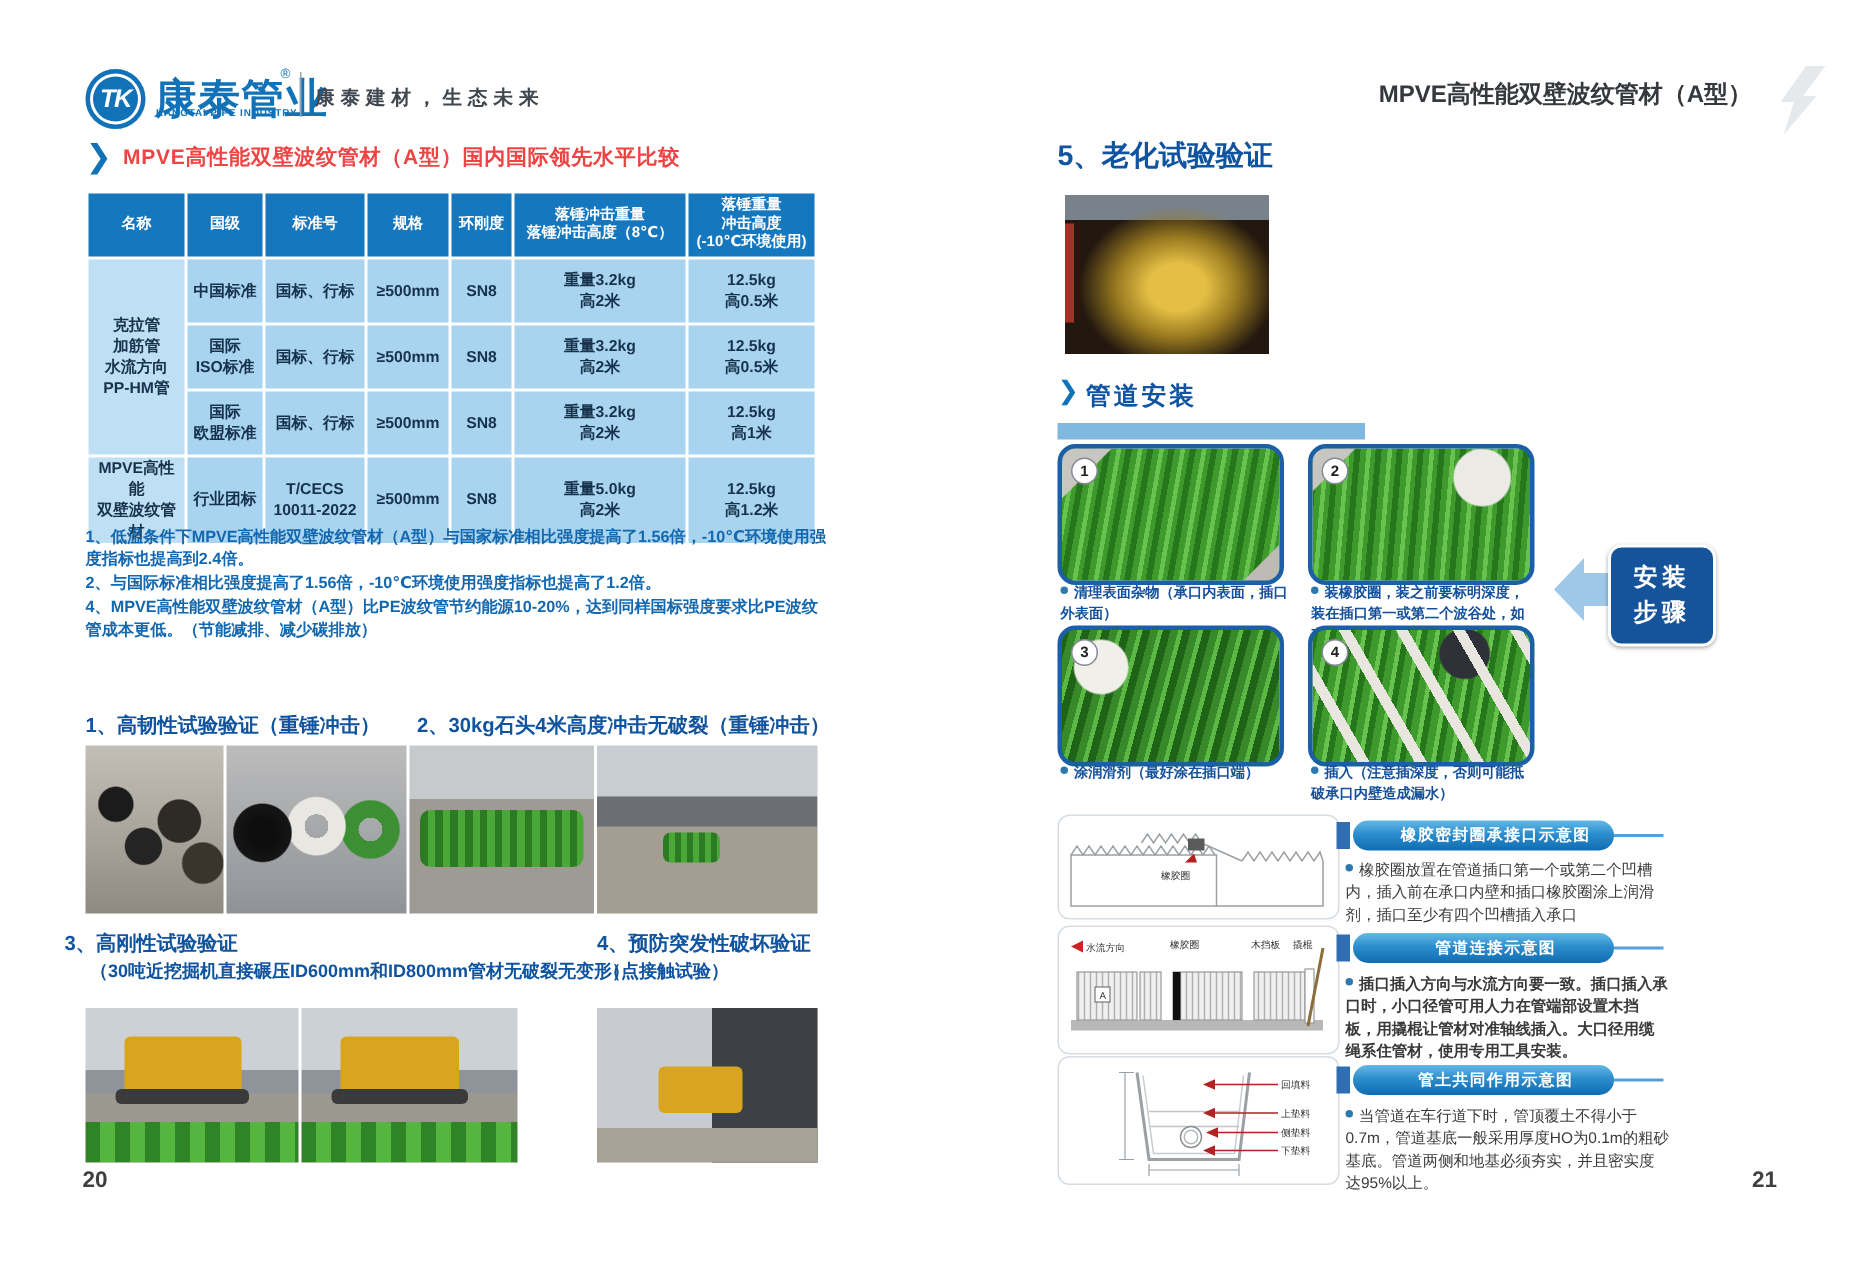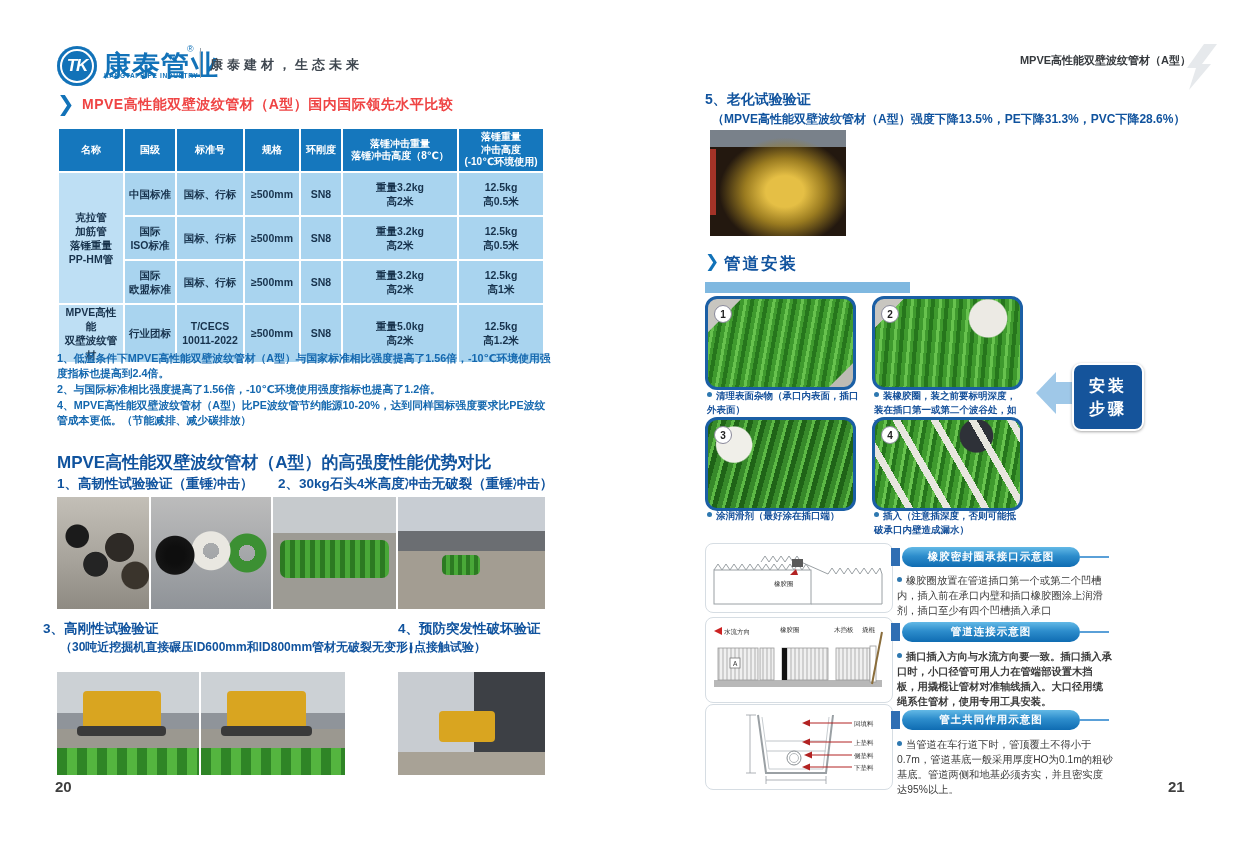--- a/index.html
+++ b/index.html
@@ -66,22 +66,22 @@
   .ph-excav2 .machine{position:absolute;left:28%;top:38%;width:38%;height:30%;background:#d9a520;border-radius:4px;}
   .ph-excav2 .ground{position:absolute;left:0;right:0;bottom:0;height:22%;background:#a8a296;}
   .ph-aging{background:
     radial-gradient(ellipse at 55% 58%, #e5bf45 0 18%, #9a7b20 38%, rgba(40,28,12,0) 62%),
     linear-gradient(180deg,#79818a 0 16%, #23180f 16% 100%);}
   .ph-aging .redstrip{position:absolute;left:0;top:18%;width:6px;height:62%;background:#a33327;}
 
   .page-num{font-size:15px;color:#3f3f3f;font-weight:600;}
 
   
-  .rp-header{top:53px;right:49px;font-size:11px;font-weight:600;color:#35393d;}
-  .sec5-title{left:705px;top:91px;font-size:14px;font-weight:800;color:#10539e;}
+  .rp-header{top:53px;right:72px;font-size:16px;font-weight:600;color:#35393d;}
+  .sec5-title{left:705px;top:91px;font-size:19px;font-weight:800;color:#10539e;}
   .sec5-sub{left:712px;top:111px;font-size:12px;font-weight:700;color:#10539e;}
   .install-chev{left:705px;top:251px;font-size:17px;}
   .install-title{left:724px;top:253px;font-size:16.5px;font-weight:900;color:#10539e;letter-spacing:2px;}
   .blue-bar{left:705px;top:282px;width:205px;height:11px;background:#7fb8e0;}
 
   .step-photo{position:absolute;width:145px;height:88px;border:3px solid #1b5fa5;border-radius:12px;overflow:hidden;
     background:
       linear-gradient(135deg,#c8c6c0 0 14%, rgba(0,0,0,0) 14.5%),
       linear-gradient(315deg,#bdbbb4 0 10%, rgba(0,0,0,0) 10.5%),
       repeating-linear-gradient(100deg,#26761c 0 4px,#3f9a2e 4px 8px,#67c24e 8px 11px,#3f9a2e 11px 14px);}
@@ -103,23 +103,23 @@
 
   .badge-arrow-head{left:1036px;top:372px;width:0;height:0;border-top:21px solid transparent;border-bottom:21px solid transparent;border-right:20px solid #9fc8e8;}
   .badge-arrow-body{left:1054px;top:382px;width:26px;height:22px;background:#9fc8e8;}
   .badge-box{left:1072px;top:363px;width:68px;height:64px;background:#15549b;border:2px solid #fff;border-radius:9px;
     box-shadow:0 1px 3px rgba(0,0,0,0.35);color:#fff;font-size:16px;font-weight:900;letter-spacing:3px;
     display:flex;align-items:center;justify-content:center;text-align:center;line-height:1.45;}
 
   .dbox{position:absolute;left:705px;width:186px;background:#fff;border:1px solid #d6dde3;border-radius:8px;}
   .pill-row{position:absolute;left:891px;width:218px;height:20px;display:flex;align-items:center;}
   .pill-cap{width:9px;height:18px;background:#2f6eb3;margin-right:2px;}
-  .pill{width:178px;height:20px;border-radius:10px;color:#fff;font-size:10.5px;font-weight:800;
+  .pill{width:158px;height:20px;border-radius:10px;color:#fff;font-size:10.5px;font-weight:800;
     display:flex;align-items:center;justify-content:center;letter-spacing:1px;
-    background:linear-gradient(180deg,#63b9e6 0%,#2d8dcc 45%,#0f6cb2 100%);}
+    background:linear-gradient(180deg,#63b9e6 0%,#2d8dcc 45%,#0f6cb2 100%);padding-left:16px;}
   .pill-line{flex:1;height:2px;background:#5aa0d8;}
   .dpara{position:absolute;left:897px;width:216px;font-size:10.3px;font-weight:500;color:#3a3a3a;line-height:1.45;}
 
   .smark{top:42px;right:22px;}
   svg text{font-family:"Liberation Sans","DejaVu Sans",sans-serif;}
 </style>
 </head>
 <body>
 
 <div id="stage">
@@ -153,21 +153,21 @@
       <th>环刚度</th>
       <th class="pre">落锤冲击重量
 落锤冲击高度（8℃）</th>
       <th class="pre">落锤重量
 冲击高度
 (-10℃环境使用)</th>
     </tr>
     <tr>
       <td class="namecell pre" rowspan="3">克拉管
 加筋管
-落锤重量
+水流方向
 PP-HM管</td>
       <td>中国标准</td>
       <td>国标、行标</td>
       <td>≥500mm</td>
       <td>SN8</td>
       <td class="pre">重量3.2kg
 高2米</td>
       <td class="pre">12.5kg
 高0.5米</td>
     </tr>
@@ -208,21 +208,20 @@
     </tr>
   </tbody>
     </table>
 
   <div class="abs notes">
     <p>1、低温条件下MPVE高性能双壁波纹管材（A型）与国家标准相比强度提高了1.56倍，-10℃环境使用强度指标也提高到2.4倍。</p>
     <p>2、与国际标准相比强度提高了1.56倍，-10℃环境使用强度指标也提高了1.2倍。</p>
     <p>4、MPVE高性能双壁波纹管材（A型）比PE波纹管节约能源10-20%，达到同样国标强度要求比PE波纹管成本更低。（节能减排、减少碳排放）</p>
   </div>
 
-  <div class="abs sec2-title">MPVE高性能双壁波纹管材（A型）的高强度性能优势对比</div>
   <div class="abs item" style="left:57px;top:475px;">1、高韧性试验验证（重锤冲击）</div>
   <div class="abs item" style="left:278px;top:475px;">2、30kg石头4米高度冲击无破裂（重锤冲击）</div>
 
   <div class="ph ph-fittings" style="left:57px;top:497px;width:92px;height:112px;"></div>
   <div class="ph ph-rings" style="left:151px;top:497px;width:120px;height:112px;"></div>
   <div class="ph ph-impact" style="left:273px;top:497px;width:123px;height:112px;">
       <div class="pipe"></div>
     </div>
   <div class="ph ph-yard" style="left:398px;top:497px;width:147px;height:112px;">
       <div class="buildings"></div>
@@ -250,21 +249,20 @@
     </div>
 
   <div class="abs page-num" style="left:55px;top:778px;">20</div>
 
   <div class="abs rp-header">MPVE高性能双壁波纹管材（A型）</div>
   <svg class="abs smark" width="34" height="50" viewBox="0 0 34 50">
     <polygon points="20,2 33,2 18,22 27,22 5,48 12,26 3,26" fill="#e6e9ec"></polygon>
   </svg>
 
   <div class="abs sec5-title">5、老化试验验证</div>
-  <div class="abs sec5-sub">（MPVE高性能双壁波纹管材（A型）强度下降13.5%，PE下降31.3%，PVC下降28.6%）</div>
   <div class="ph ph-aging" style="left:710px;top:130px;width:136px;height:106px;">
       <div class="redstrip"></div>
     </div>
 
   <span class="abs chev install-chev">❯</span>
   <div class="abs install-title">管道安装</div>
   <div class="abs blue-bar"></div>
 
   <div class="step-photo" style="left:705px;top:296px;">
       <div class="step-num">1</div>

